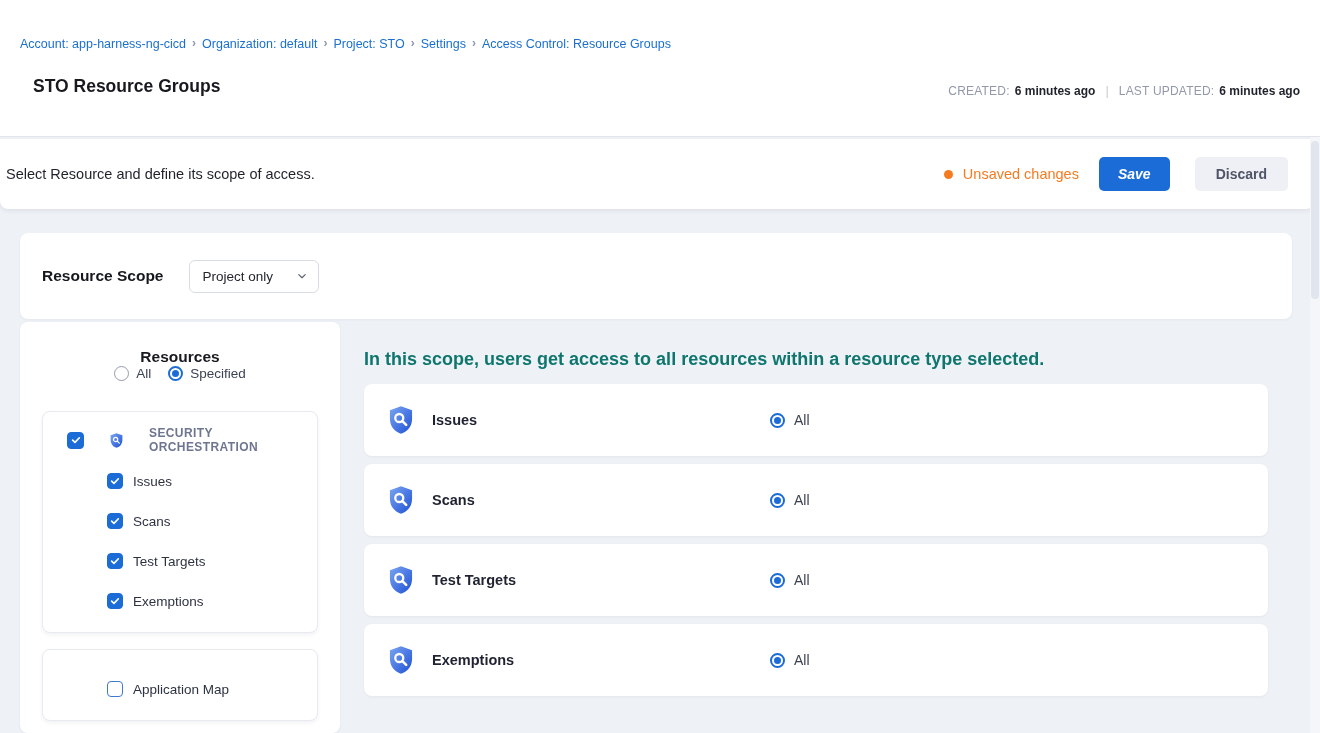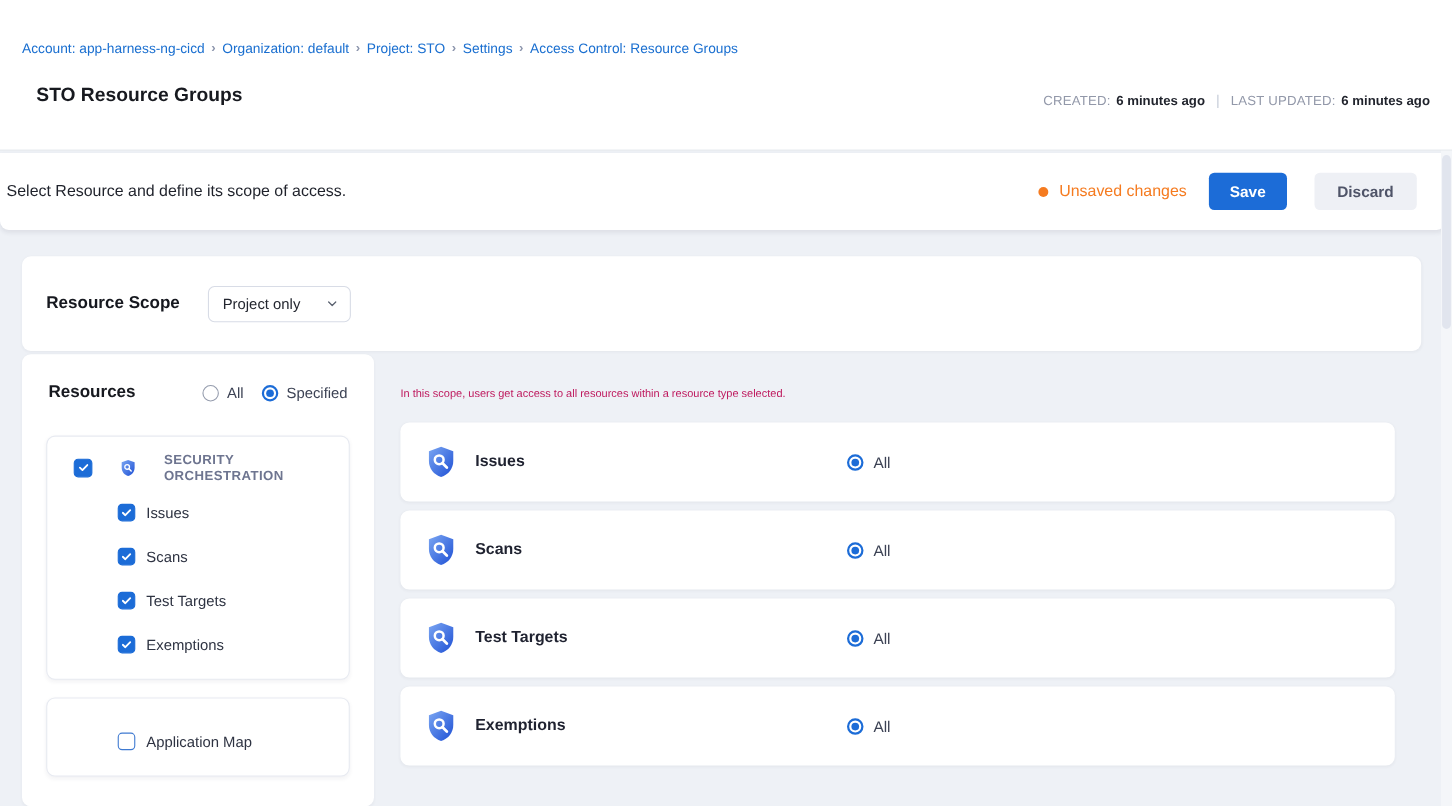--- a/index.html
+++ b/index.html
@@ -23,37 +23,37 @@
   
   .toolbar{position:absolute;left:0;top:139px;width:1314px;height:70px;background:#fff;
            border-radius:0 0 8px 8px;box-shadow:0 2px 4px rgba(40,41,61,.08);
            display:flex;align-items:center;justify-content:space-between;padding:0 26px 0 6px;}
   .toolbar-desc{font-size:14.5px;color:#1f222b;}
   .toolbar-right{display:flex;align-items:center;}
   .unsaved{display:flex;align-items:center;gap:10px;color:var(--orange);font-size:14.5px;}
   .unsaved-dot{width:9px;height:9px;border-radius:50%;background:var(--orange);}
   .btn{height:34px;border:none;border-radius:5px;font-family:inherit;font-size:14px;
        font-weight:700;cursor:pointer;}
-  .btn-save{margin-left:20px;padding:0 19px;background:var(--primary);color:#fff;}
+  .btn-save{margin-left:20px;padding:0 19px;background:var(--primary);color:#fff;font-style:italic;}
   .btn-discard{margin-left:25px;padding:0 21px;background:#eef0f5;color:#4f5468;}
 
   
   .scope-card{position:absolute;left:20px;top:233px;width:1272px;height:86px;background:#fff;
               border-radius:8px;box-shadow:0 1px 3px rgba(40,41,61,.05);
               display:flex;align-items:center;padding-left:22px;}
   .scope-card-label{font-size:15.5px;font-weight:700;color:#16181f;margin-right:26px;}
   .select{width:130px;height:33px;border:1px solid #d8dce6;border-radius:6px;background:#fff;
           display:flex;align-items:center;justify-content:space-between;padding:0 9px 0 12px;cursor:pointer;}
   .select-value{font-size:13.5px;color:#23262f;}
   .select svg{width:14px;height:14px;}
 
   
   .res-panel{position:absolute;left:20px;top:322px;width:320px;height:411px;background:#fff;
              border-radius:8px;box-shadow:0 1px 3px rgba(40,41,61,.05);}
-  .panel-head{display:flex;align-items:center;justify-content:space-between;padding:26px 24px 0 24px;}
+  .panel-head{display:flex;align-items:center;justify-content:space-between;padding:26px 24px 0 24px;flex-direction:column;}
   .panel-title{font-size:15.5px;font-weight:700;color:#17191f;}
   .radio-group{display:flex;gap:17px;}
   .radio-option{display:flex;align-items:center;gap:7px;cursor:pointer;}
   .opt-label{font-size:13.5px;color:#3c4254;}
   .radio{width:15px;height:15px;border-radius:50%;border:1.5px solid #959cad;background:#fff;
          display:inline-flex;align-items:center;justify-content:center;flex:none;cursor:pointer;}
   .radio.selected{border:2px solid var(--primary);}
   .radio-dot{display:none;width:7px;height:7px;border-radius:50%;background:var(--primary);}
   .radio.selected .radio-dot{display:block;}
 
@@ -68,21 +68,21 @@
   .child-label{font-size:13.5px;color:#2e3342;}
 
   .checkbox{width:16px;height:16px;border-radius:4px;border:1.5px solid #3f7ad1;background:#fff;
             display:inline-flex;align-items:center;justify-content:center;flex:none;cursor:pointer;}
   .checkbox.checked{background:var(--primary);border-color:var(--primary);}
   .checkbox svg{width:12px;height:12px;}
   .group-head .checkbox{width:17px;height:17px;}
 
   
   .scope-detail{position:absolute;left:364px;top:349px;width:904px;}
-  .scope-desc{margin:0 0 15px 0;font-size:10px;color:#be185d;line-height:20px;}
+  .scope-desc{margin:0 0 15px 0;font-size:18px;color:#0f766e;line-height:20px;font-weight:bold;}
   .scope-row{position:relative;height:72px;background:#fff;border-radius:8px;
              box-shadow:0 1px 3px rgba(40,41,61,.05);margin-bottom:8px;
              display:flex;align-items:center;padding-left:21px;}
   .row-icon{width:32px;height:32px;margin-right:15px;flex:none;display:inline-flex;}
   .row-label{font-size:14.5px;font-weight:700;color:#1f2230;}
   .row-access{position:absolute;left:406px;display:flex;align-items:center;gap:9px;cursor:pointer;}
   .row-access-label{font-size:14px;color:#3c4254;}
 
   
   .scroll-track{position:absolute;right:0;top:137px;width:10px;height:596px;background:#f4f6f9;}

